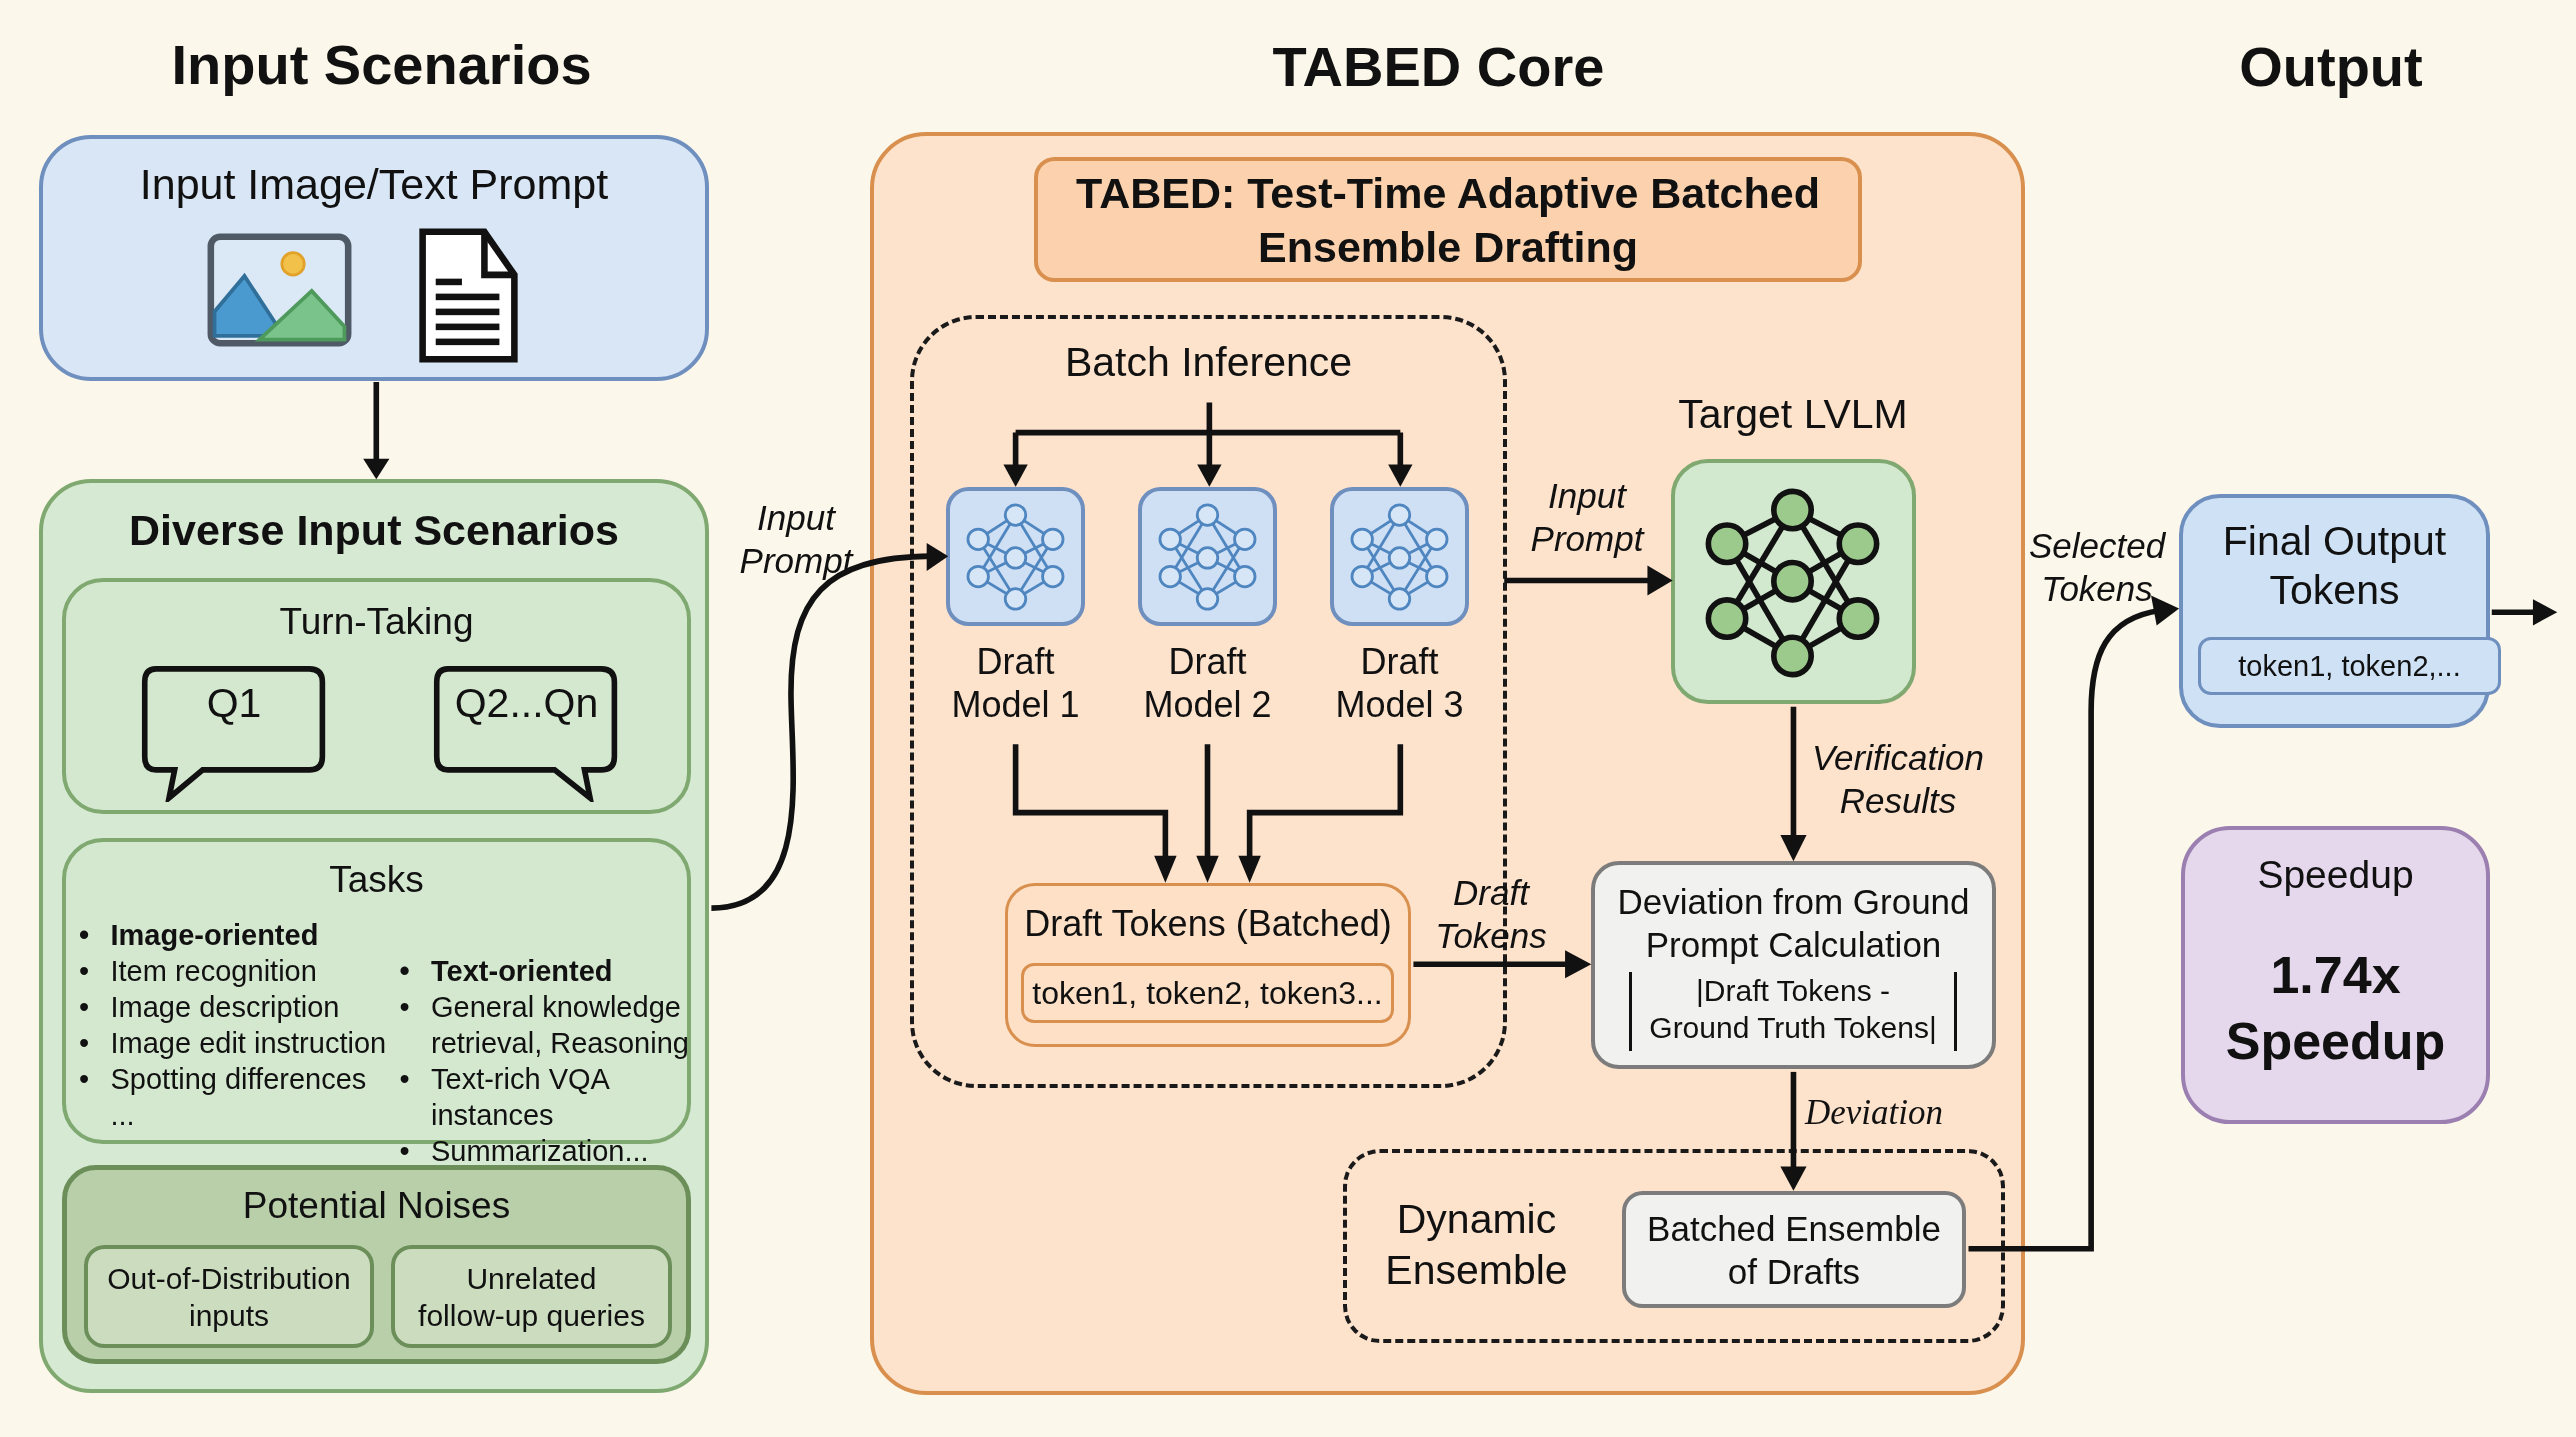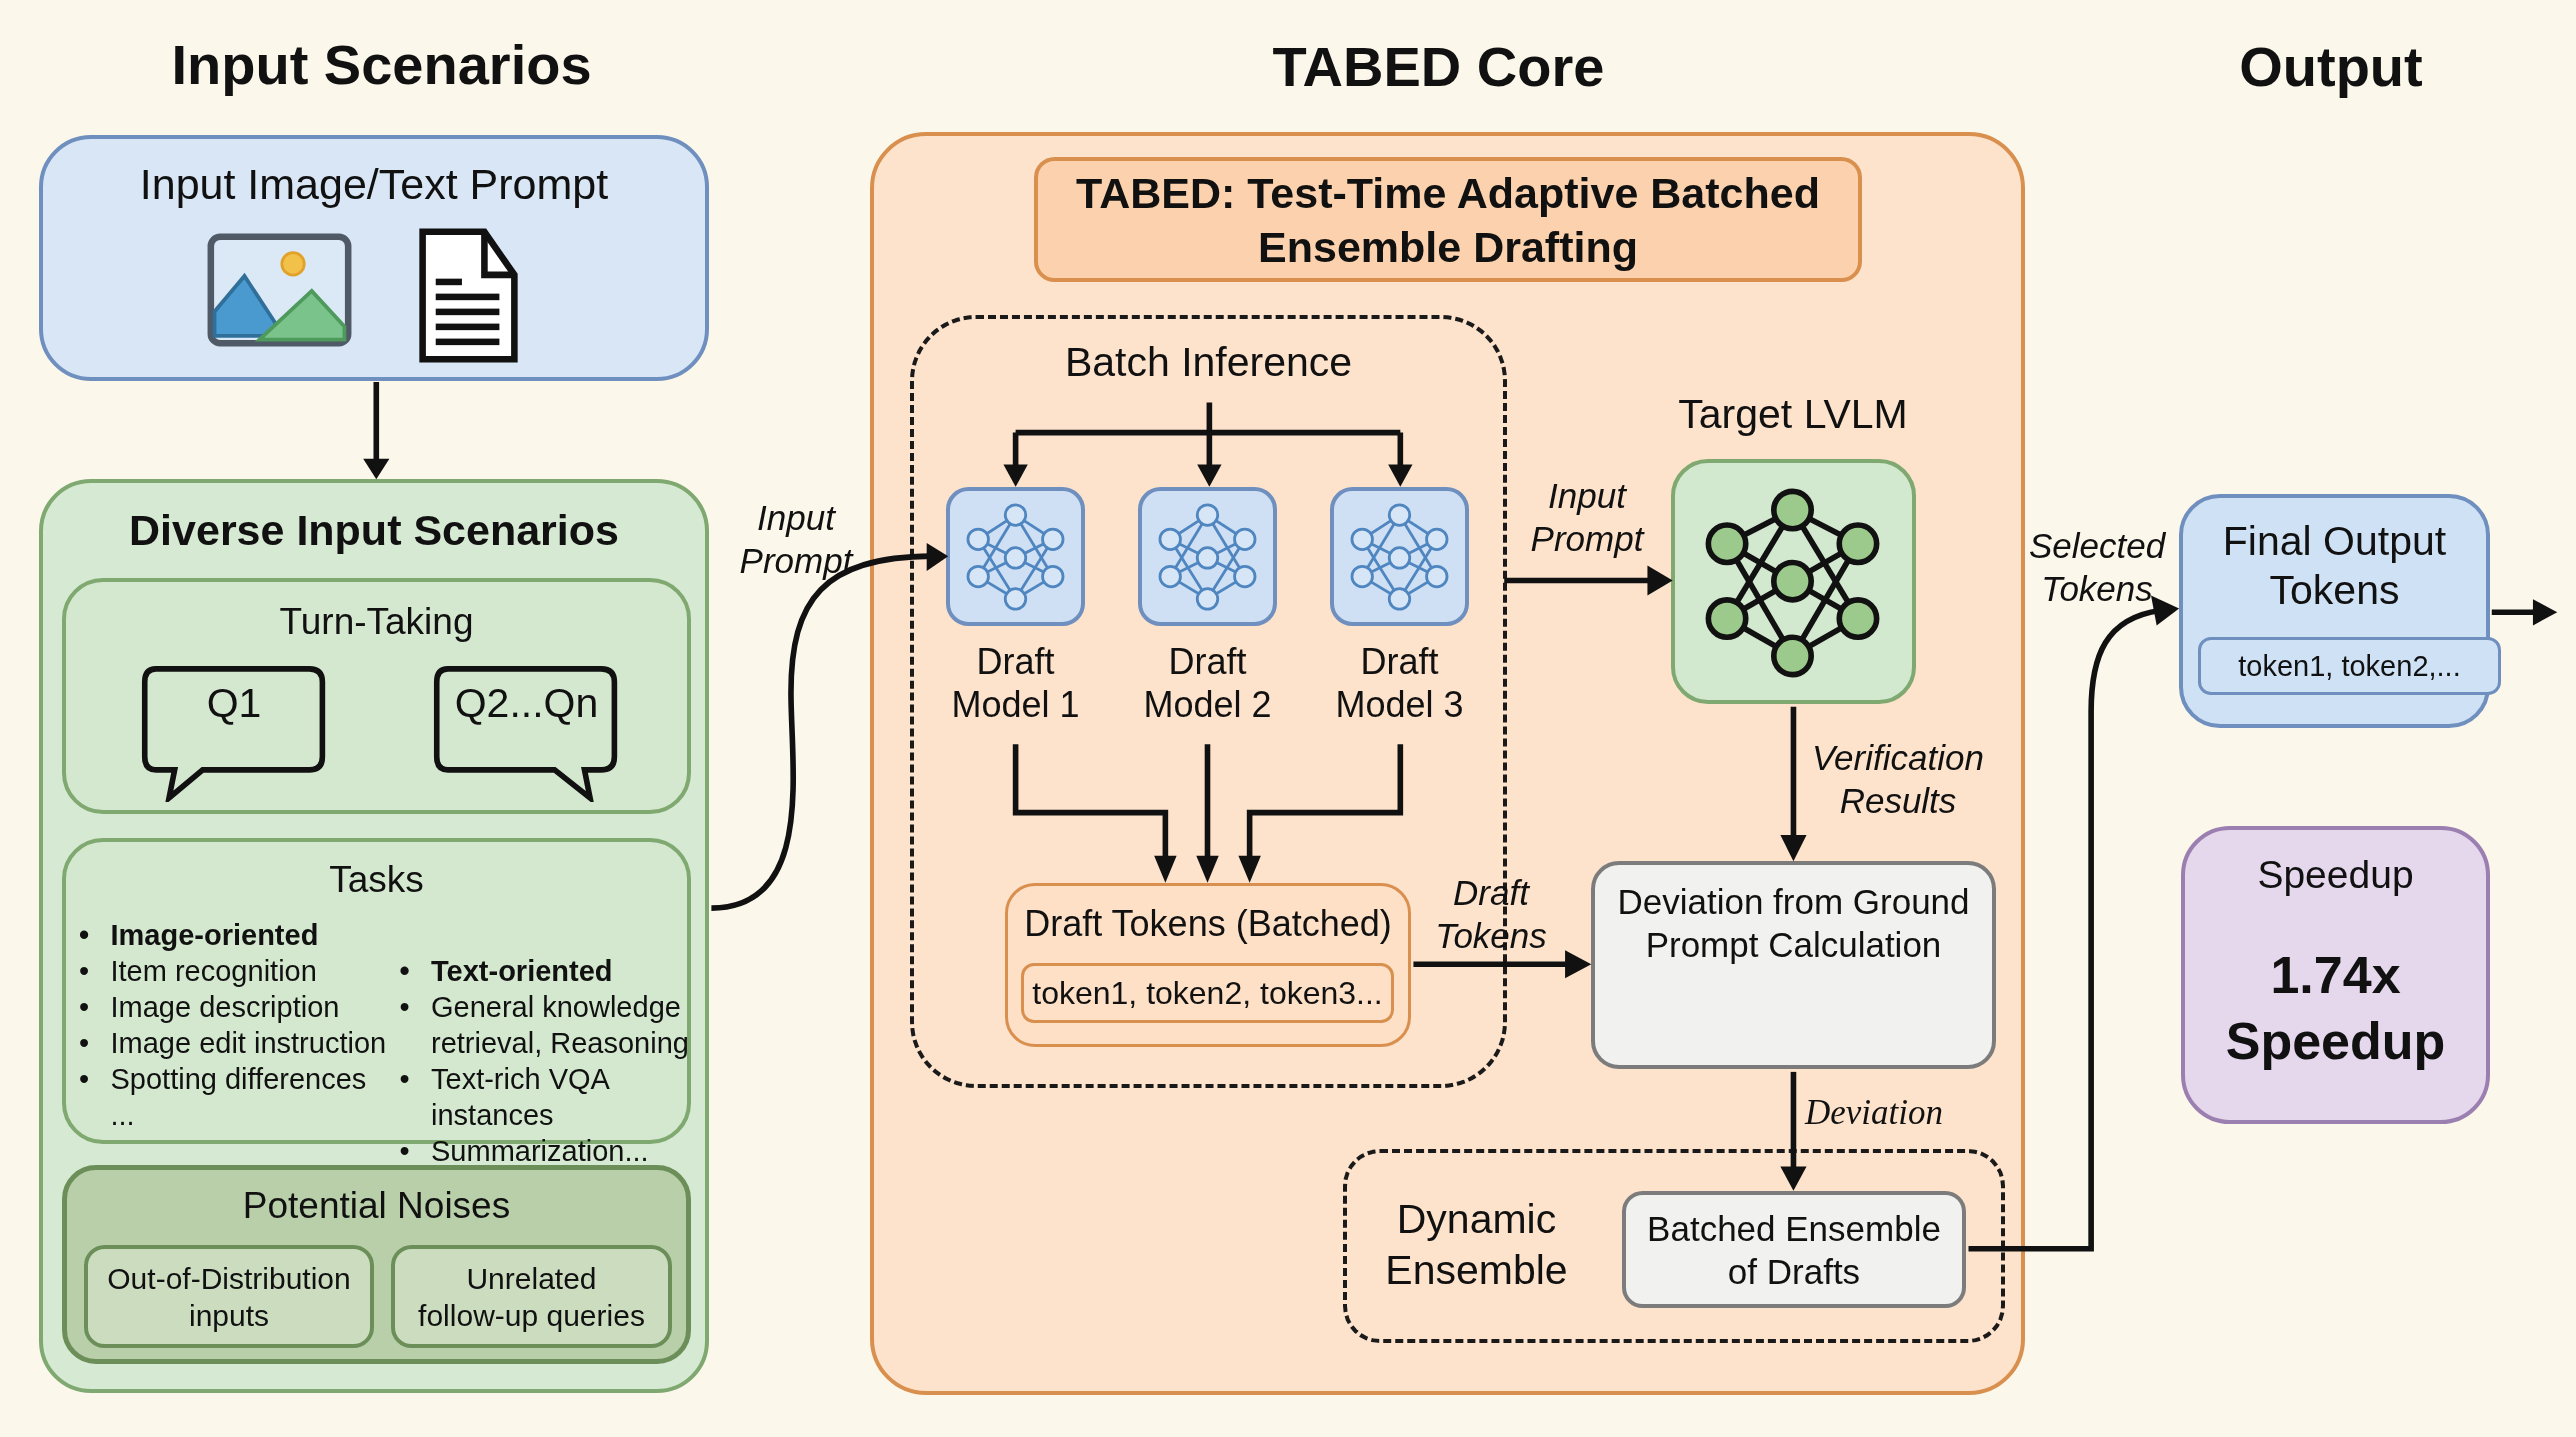--- a/index.html
+++ b/index.html
@@ -229,20 +229,24 @@
       <circle cx="100" cy="186" r="20"></circle>
     </g>
   </svg>
 </div>
 
 <div class="abs gray-box" style="left:1591px; top:861px; width:405px; height:208px;">
   <div class="abs" style="left:0; top:15px; width:100%; text-align:center; font-size:35px; line-height:43px;">
     <div>Deviation from Ground</div>
     <div>Prompt Calculation</div>
   </div>
+  <div class="abs" style="left:34px; top:107px; width:328px; height:79px; border-left:3.7px solid #111; border-right:3.7px solid #111; text-align:center; font-size:30px; line-height:37px;">
+    <div>|Draft Tokens -</div>
+    <div>Ground Truth Tokens|</div>
+  </div>
 </div>
 
 <div class="abs dashed" style="left:1343px; top:1149px; width:662px; height:194px; border-radius:37px;"></div>
 <div class="abs" style="left:1357px; top:1194px; width:239px; text-align:center; font-size:41px; line-height:51px;">
   <div>Dynamic</div>
   <div>Ensemble</div>
 </div>
 <div class="abs gray-box center" style="left:1622px; top:1191px; width:344px; height:117px; border-radius:20.6px; font-size:35px; line-height:43px;">
   <div>Batched Ensemble</div>
   <div>of Drafts</div>

